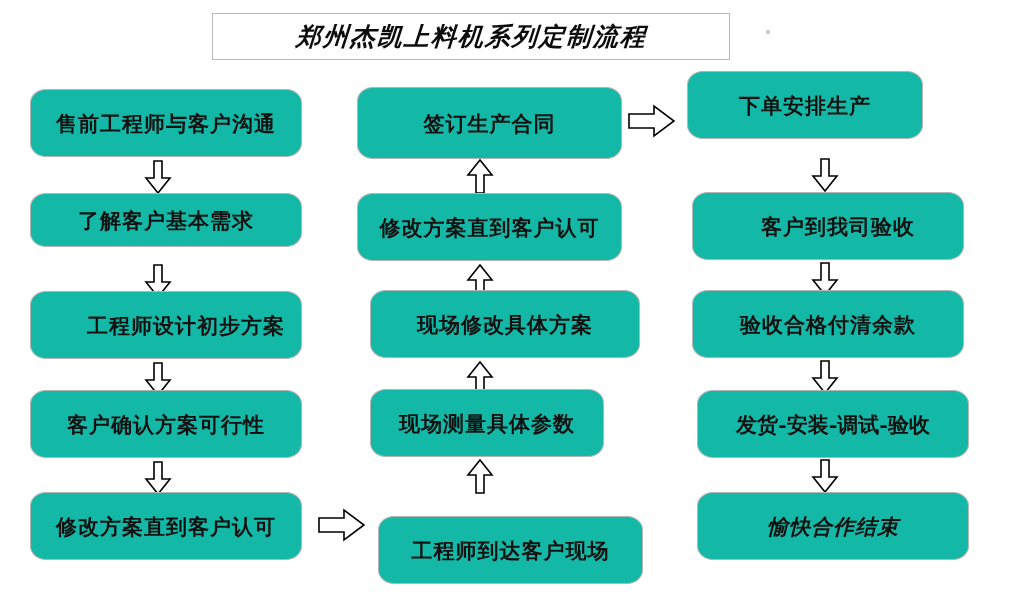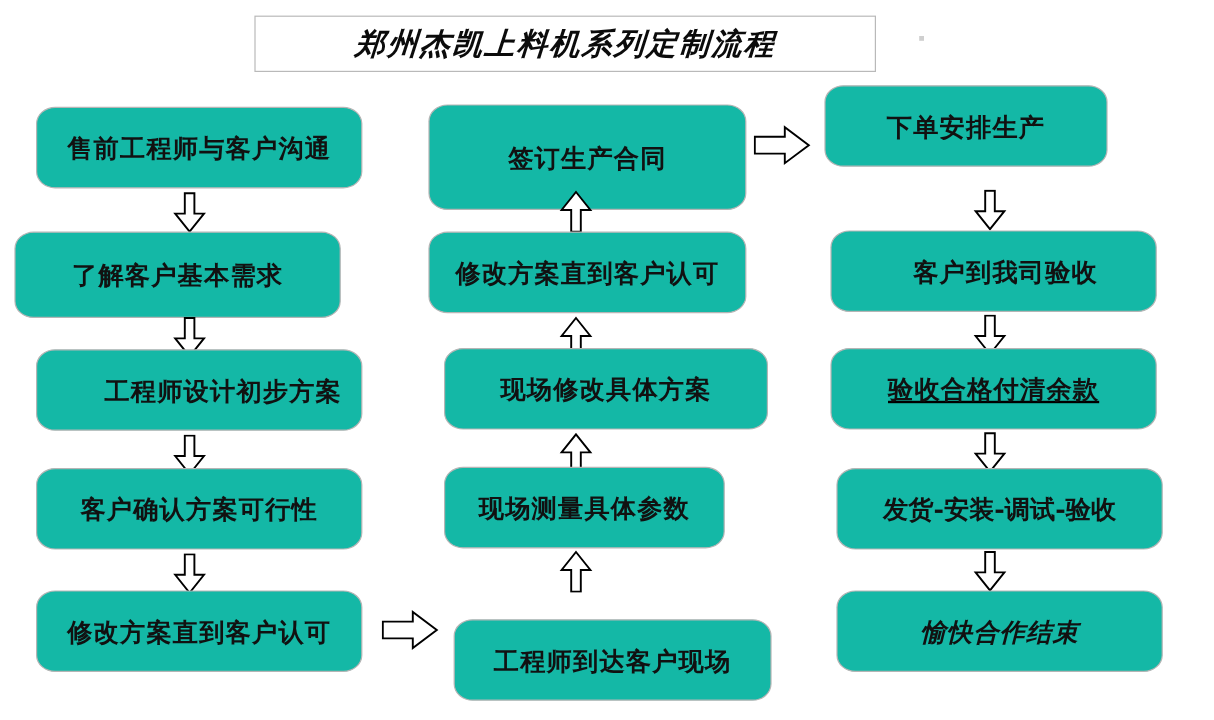--- a/index.html
+++ b/index.html
@@ -93,21 +93,21 @@
   <div class="node" style="left:30px;  top:89px;  width:272px; height:68px;">
     <span class="node-label">售前工程师与客户沟通</span>
   </div>
 
   <div class="arrow" style="left:144px; top:160px;">
     <svg width="28" height="34" viewBox="0 0 28 34" aria-hidden="true">
       <polygon points="10,1 18,1 18,18 26,18 14,33 2,18 10,18" fill="#ffffff" stroke="#000000" stroke-width="1.6" stroke-linejoin="miter"></polygon>
     </svg>
   </div>
 
-  <div class="node" style="left:12px;  top:193px; width:272px; height:72px;">
+  <div class="node" style="left:30px;  top:193px; width:272px; height:54px;">
     <span class="node-label">了解客户基本需求</span>
   </div>
 
   <div class="arrow" style="left:144px; top:264px;">
     <svg width="28" height="34" viewBox="0 0 28 34" aria-hidden="true">
       <polygon points="10,1 18,1 18,18 26,18 14,33 2,18 10,18" fill="#ffffff" stroke="#000000" stroke-width="1.6" stroke-linejoin="miter"></polygon>
     </svg>
   </div>
 
   <div class="node" style="left:30px;  top:291px; width:272px; height:68px;padding-left:40px;">
@@ -133,21 +133,21 @@
   <div class="node" style="left:30px;  top:492px; width:272px; height:68px;">
     <span class="node-label">修改方案直到客户认可</span>
   </div>
 
   <div class="arrow" style="left:318px; top:508px;">
     <svg width="48" height="34" viewBox="0 0 48 34" aria-hidden="true">
       <polygon points="1,10 26,10 26,2 46,17 26,32 26,24 1,24" fill="#ffffff" stroke="#000000" stroke-width="1.6" stroke-linejoin="miter"></polygon>
     </svg>
   </div>
 
-  <div class="node" style="left:357px; top:87px;  width:265px; height:88px;">
+  <div class="node" style="left:357px; top:87px;  width:265px; height:72px;">
     <span class="node-label">签订生产合同</span>
   </div>
 
   <div class="arrow" style="left:466px; top:158px;">
     <svg width="28" height="36" viewBox="0 0 28 36" aria-hidden="true">
       <polygon points="14,2 26,17 18,17 18,35 10,35 10,17 2,17" fill="#ffffff" stroke="#000000" stroke-width="1.6" stroke-linejoin="miter"></polygon>
     </svg>
   </div>
 
   <div class="node" style="left:357px; top:193px; width:265px; height:68px;">
@@ -203,21 +203,21 @@
   <div class="node" style="left:692px; top:192px; width:272px; height:68px;padding-left:20px;">
     <span class="node-label">客户到我司验收</span>
   </div>
 
   <div class="arrow" style="left:811px; top:262px;">
     <svg width="28" height="34" viewBox="0 0 28 34" aria-hidden="true">
       <polygon points="10,1 18,1 18,18 26,18 14,33 2,18 10,18" fill="#ffffff" stroke="#000000" stroke-width="1.6" stroke-linejoin="miter"></polygon>
     </svg>
   </div>
 
-  <div class="node" style="left:692px; top:290px; width:272px; height:68px;text-decoration:underline;">
+  <div class="node" style="left:692px; top:290px; width:272px; height:68px;">
     <span class="node-label">验收合格付清余款</span>
   </div>
 
   <div class="arrow" style="left:811px; top:360px;">
     <svg width="28" height="34" viewBox="0 0 28 34" aria-hidden="true">
       <polygon points="10,1 18,1 18,18 26,18 14,33 2,18 10,18" fill="#ffffff" stroke="#000000" stroke-width="1.6" stroke-linejoin="miter"></polygon>
     </svg>
   </div>
 
   <div class="node" style="left:697px; top:390px; width:272px; height:68px;">

